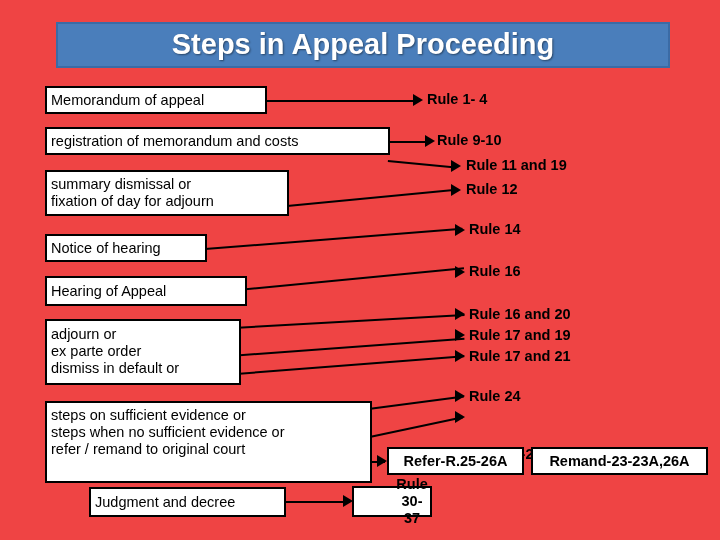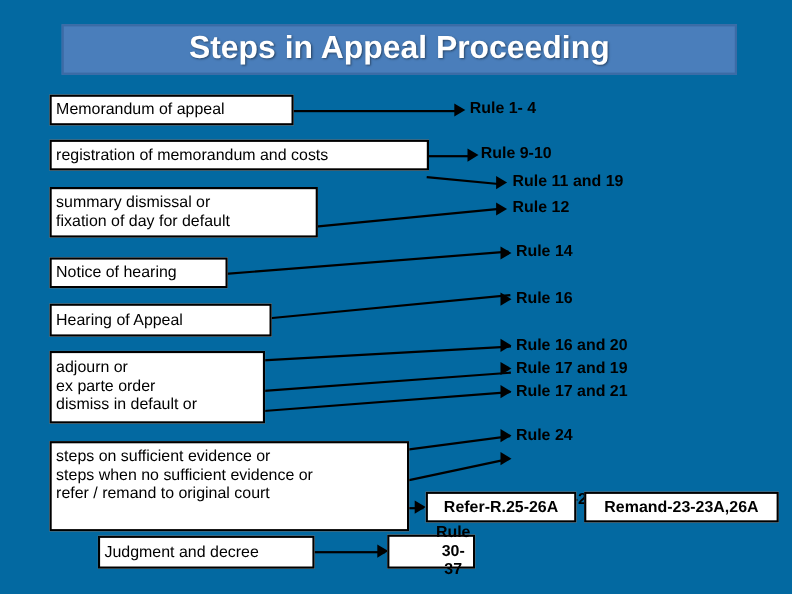--- a/index.html
+++ b/index.html
@@ -4,21 +4,21 @@
 <style>
   html, body {
     margin: 0;
     padding: 0;
     background: #ffffff;
   }
   #page {
     position: relative;
     width: 720px;
     height: 540px;
-    background: #0369a1;
+    background: #ef4444;
     font-family: "Liberation Sans", sans-serif;
     overflow: hidden;
   }
 
   
   #title-banner {
     position: absolute;
     left: 56px;
     top: 22px;
     width: 614px;
@@ -159,21 +159,21 @@
     <span>Memorandum of appeal</span>
   </div>
 
   <div class="box vc" style="left:45px; top:127px; width:345px; height:28px;">
     <span>registration of memorandum and costs</span>
   </div>
 
   <div class="box" style="left:45px; top:170px; width:244px; height:46px; padding-top:4px;">
     <span class="lines">
       <span>summary dismissal or</span>
-      <span> fixation of day for default</span>
+      <span> fixation of day for adjourn</span>
     </span>
   </div>
 
   <div class="box vc" style="left:45px; top:234px; width:162px; height:28px;">
     <span>Notice of hearing</span>
   </div>
 
   <div class="box vc" style="left:45px; top:276px; width:202px; height:30px;">
     <span>Hearing of Appeal</span>
   </div>

